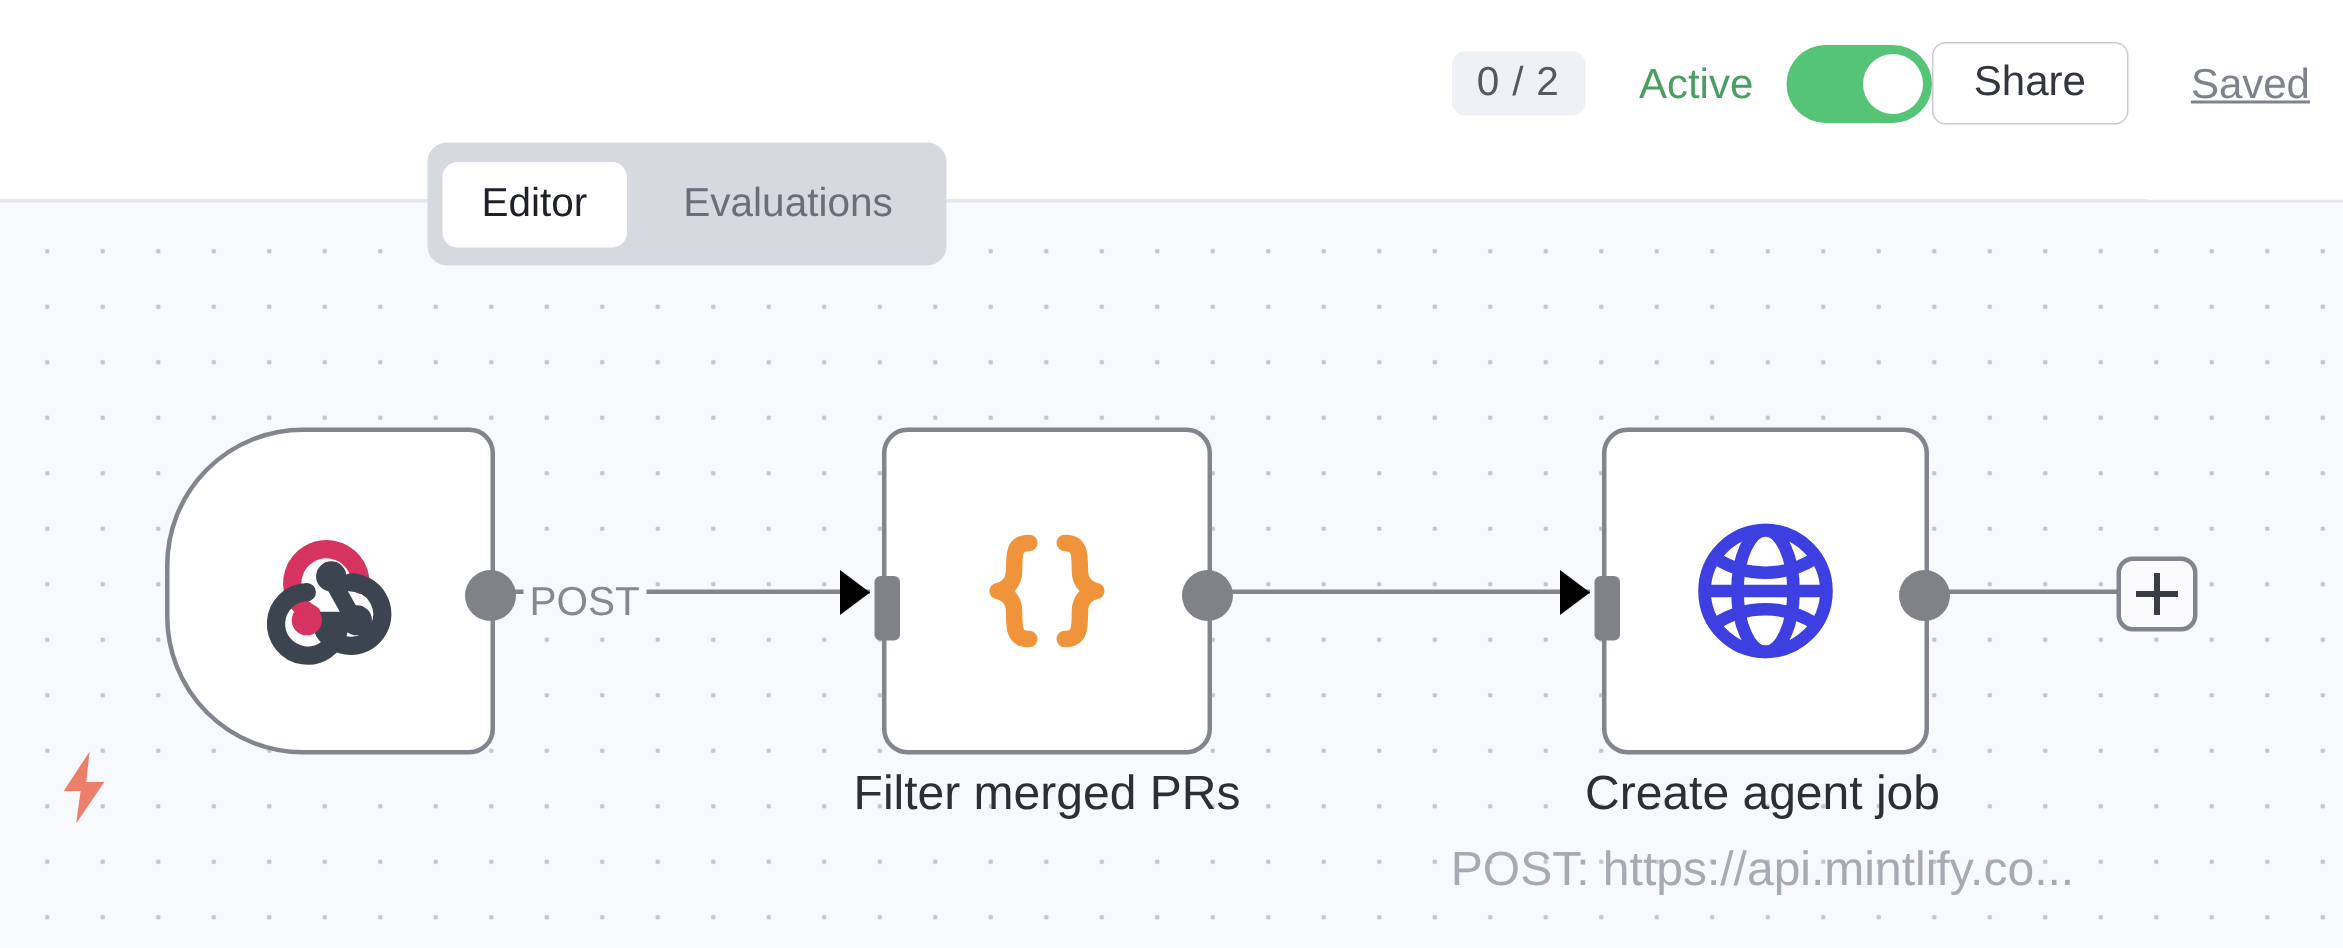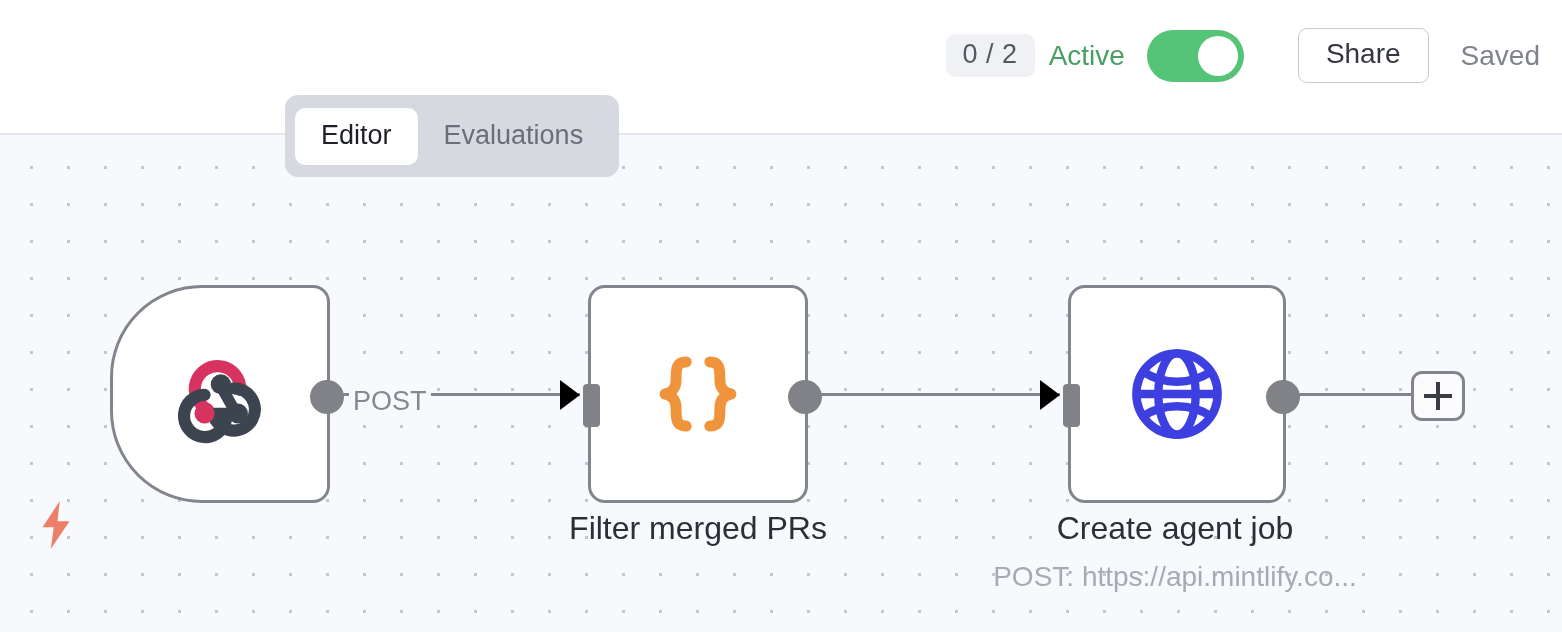--- a/index.html
+++ b/index.html
@@ -36,68 +36,68 @@
     border-radius: 9px;
     color: #55585f;
     font-size: 27px;
     padding: 7px 17px 9px 17px;
     line-height: 1;
     letter-spacing: 0.5px;
   }
   #active-label {
     color: #4a9e64;
     font-size: 28px;
-    margin-left: 14px;
+    margin-left: 36px;
     line-height: 1;
   }
   #active-toggle {
     margin-left: 22px;
     width: 97px; height: 52px;
     border-radius: 26px;
     background: #55c476;
     position: relative;
     cursor: pointer;
     flex: none;
   }
   #active-toggle .knob {
     position: absolute;
     top: 6px; left: 51px;
     width: 40px; height: 40px;
     border-radius: 50%;
     background: #ffffff;
   }
   #share-button {
-    margin-left: 54px;
     border: 1.6px solid #c9cbd2;
     border-radius: 9px;
     background: #ffffff;
     color: #33363d;
     font-size: 28px;
     padding: 11px 27px 14px 27px;
     line-height: 1;
     cursor: pointer;
   }
   #saved-label {
-    margin-left: 32px;
+    margin-left: 42px;
     color: #7e828b;
     font-size: 28px;
     line-height: 1;
+    text-decoration: underline;
   }
 
   
   #tabbar {
     position: absolute;
     left: 285px; top: 95px;
     height: 82px;
     background: #d6d9e0;
     border-radius: 13px;
     display: flex;
     align-items: center;
     padding: 0 10px;
-    gap: 0px;
+    gap: 12px;
     z-index: 40;
   }
   .tab {
     font-size: 27px;
     color: #6a6e78;
     padding: 14px 26px 16px 26px;
     border-radius: 10px;
     line-height: 1;
     cursor: pointer;
     white-space: nowrap;
@@ -180,21 +180,21 @@
   .node-title {
     position: absolute;
     font-size: 32px;
     color: #2c2f36;
     text-align: center;
     line-height: 1;
     white-space: nowrap;
   }
   .node-sub {
     position: absolute;
-    font-size: 28px;
+    font-size: 32px;
     color: #a7aab2;
     text-align: center;
     line-height: 1;
     white-space: nowrap;
   }
 
   #add-node-button {
     position: absolute;
     left: 1411px; top: 369px;
     width: 54px; height: 50px;

